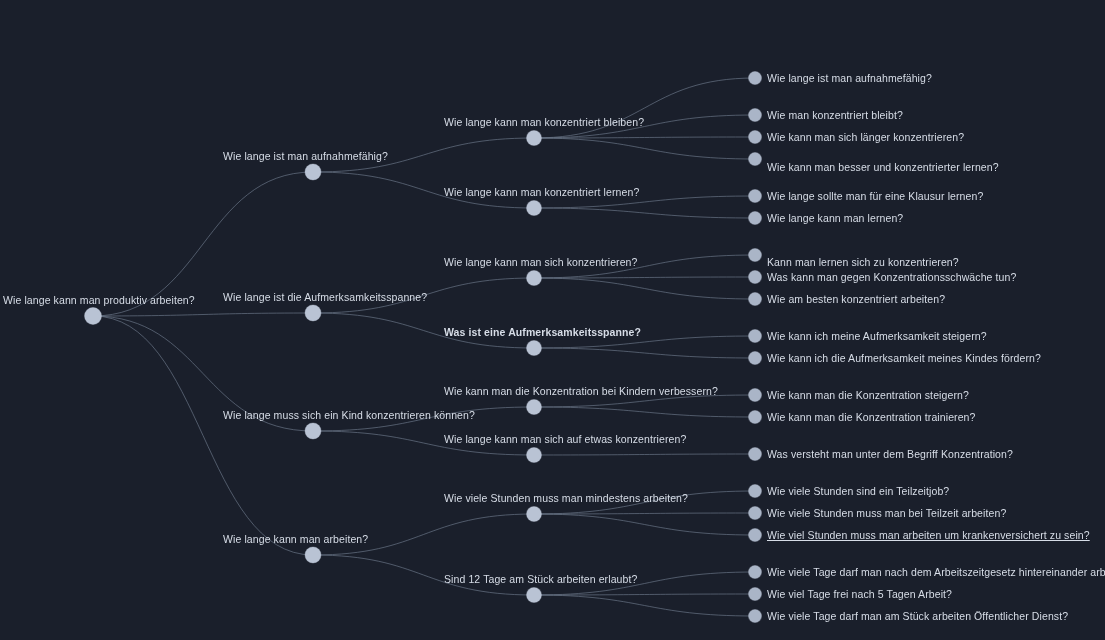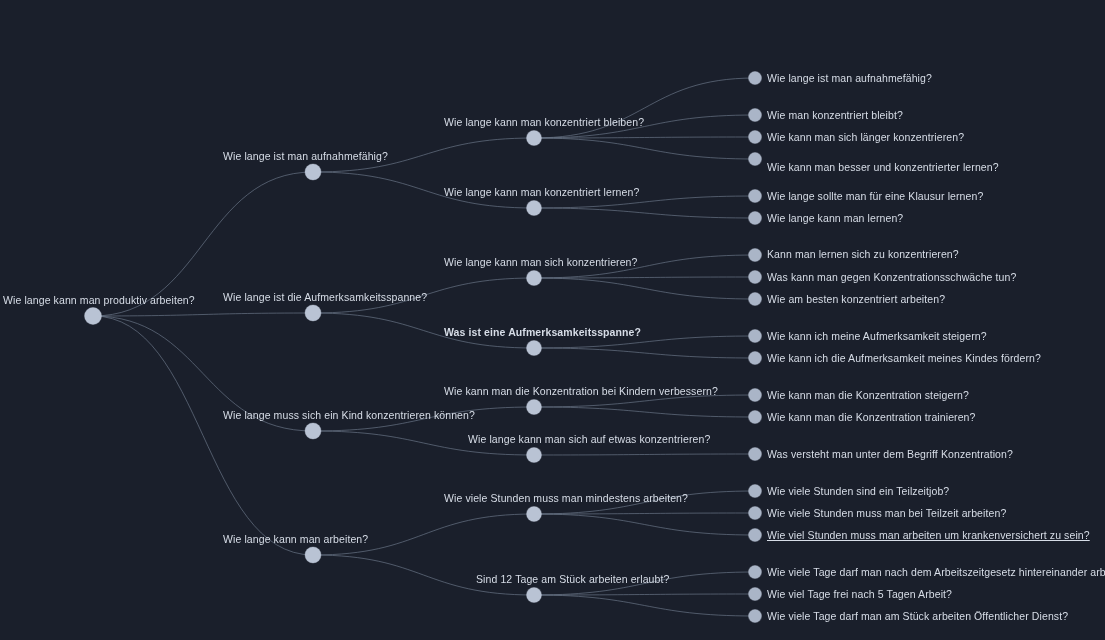--- a/index.html
+++ b/index.html
@@ -125,39 +125,39 @@
       <div class="label label-above" style="left: 444px; top: 128px;">Wie lange kann man konzentriert bleiben?</div>
       <div class="node node-l2" style="left: 534px; top: 208px;"></div>
       <div class="label label-above" style="left: 444px; top: 198px;">Wie lange kann man konzentriert lernen?</div>
       <div class="node node-l2" style="left: 534px; top: 278px;"></div>
       <div class="label label-above" style="left: 444px; top: 268px;">Wie lange kann man sich konzentrieren?</div>
       <div class="node node-l2" style="left: 534px; top: 348px;"></div>
       <div class="label label-above" style="left: 444px; top: 338px; font-weight: bold;">Was ist eine Aufmerksamkeitsspanne?</div>
       <div class="node node-l2" style="left: 534px; top: 407px;"></div>
       <div class="label label-above" style="left: 444px; top: 397px;">Wie kann man die Konzentration bei Kindern verbessern?</div>
       <div class="node node-l2" style="left: 534px; top: 455px;"></div>
-      <div class="label label-above" style="left: 444px; top: 445px; margin-left: 24px;">Wie lange kann man sich auf etwas konzentrieren?</div>
+      <div class="label label-above" style="left: 444px; top: 445px;">Wie lange kann man sich auf etwas konzentrieren?</div>
       <div class="node node-l2" style="left: 534px; top: 514px;"></div>
       <div class="label label-above" style="left: 444px; top: 504px;">Wie viele Stunden muss man mindestens arbeiten?</div>
       <div class="node node-l2" style="left: 534px; top: 595px;"></div>
-      <div class="label label-above" style="left: 444px; top: 585px; margin-left: 32px;">Sind 12 Tage am Stück arbeiten erlaubt?</div>
+      <div class="label label-above" style="left: 444px; top: 585px;">Sind 12 Tage am Stück arbeiten erlaubt?</div>
       <div class="node node-leaf" style="left: 755px; top: 78px;"></div>
       <div class="label label-leaf" style="left: 767px; top: 78px;">Wie lange ist man aufnahmefähig?</div>
       <div class="node node-leaf" style="left: 755px; top: 115px;"></div>
       <div class="label label-leaf" style="left: 767px; top: 115px;">Wie man konzentriert bleibt?</div>
       <div class="node node-leaf" style="left: 755px; top: 137px;"></div>
       <div class="label label-leaf" style="left: 767px; top: 137px;">Wie kann man sich länger konzentrieren?</div>
       <div class="node node-leaf" style="left: 755px; top: 159px;"></div>
       <div class="label label-leaf" style="left: 767px; top: 159px; margin-top: 8px;">Wie kann man besser und konzentrierter lernen?</div>
       <div class="node node-leaf" style="left: 755px; top: 196px;"></div>
       <div class="label label-leaf" style="left: 767px; top: 196px;">Wie lange sollte man für eine Klausur lernen?</div>
       <div class="node node-leaf" style="left: 755px; top: 218px;"></div>
       <div class="label label-leaf" style="left: 767px; top: 218px;">Wie lange kann man lernen?</div>
       <div class="node node-leaf" style="left: 755px; top: 255px;"></div>
-      <div class="label label-leaf" style="left: 767px; top: 254px;">Kann man lernen sich zu konzentrieren?</div>
+      <div class="label label-leaf" style="left: 767px; top: 262px;">Kann man lernen sich zu konzentrieren?</div>
       <div class="node node-leaf" style="left: 755px; top: 277px;"></div>
       <div class="label label-leaf" style="left: 767px; top: 277px;">Was kann man gegen Konzentrationsschwäche tun?</div>
       <div class="node node-leaf" style="left: 755px; top: 299px;"></div>
       <div class="label label-leaf" style="left: 767px; top: 299px;">Wie am besten konzentriert arbeiten?</div>
       <div class="node node-leaf" style="left: 755px; top: 336px;"></div>
       <div class="label label-leaf" style="left: 767px; top: 336px;">Wie kann ich meine Aufmerksamkeit steigern?</div>
       <div class="node node-leaf" style="left: 755px; top: 358px;"></div>
       <div class="label label-leaf" style="left: 767px; top: 358px;">Wie kann ich die Aufmerksamkeit meines Kindes fördern?</div>
       <div class="node node-leaf" style="left: 755px; top: 395px;"></div>
       <div class="label label-leaf" style="left: 767px; top: 395px;">Wie kann man die Konzentration steigern?</div>

